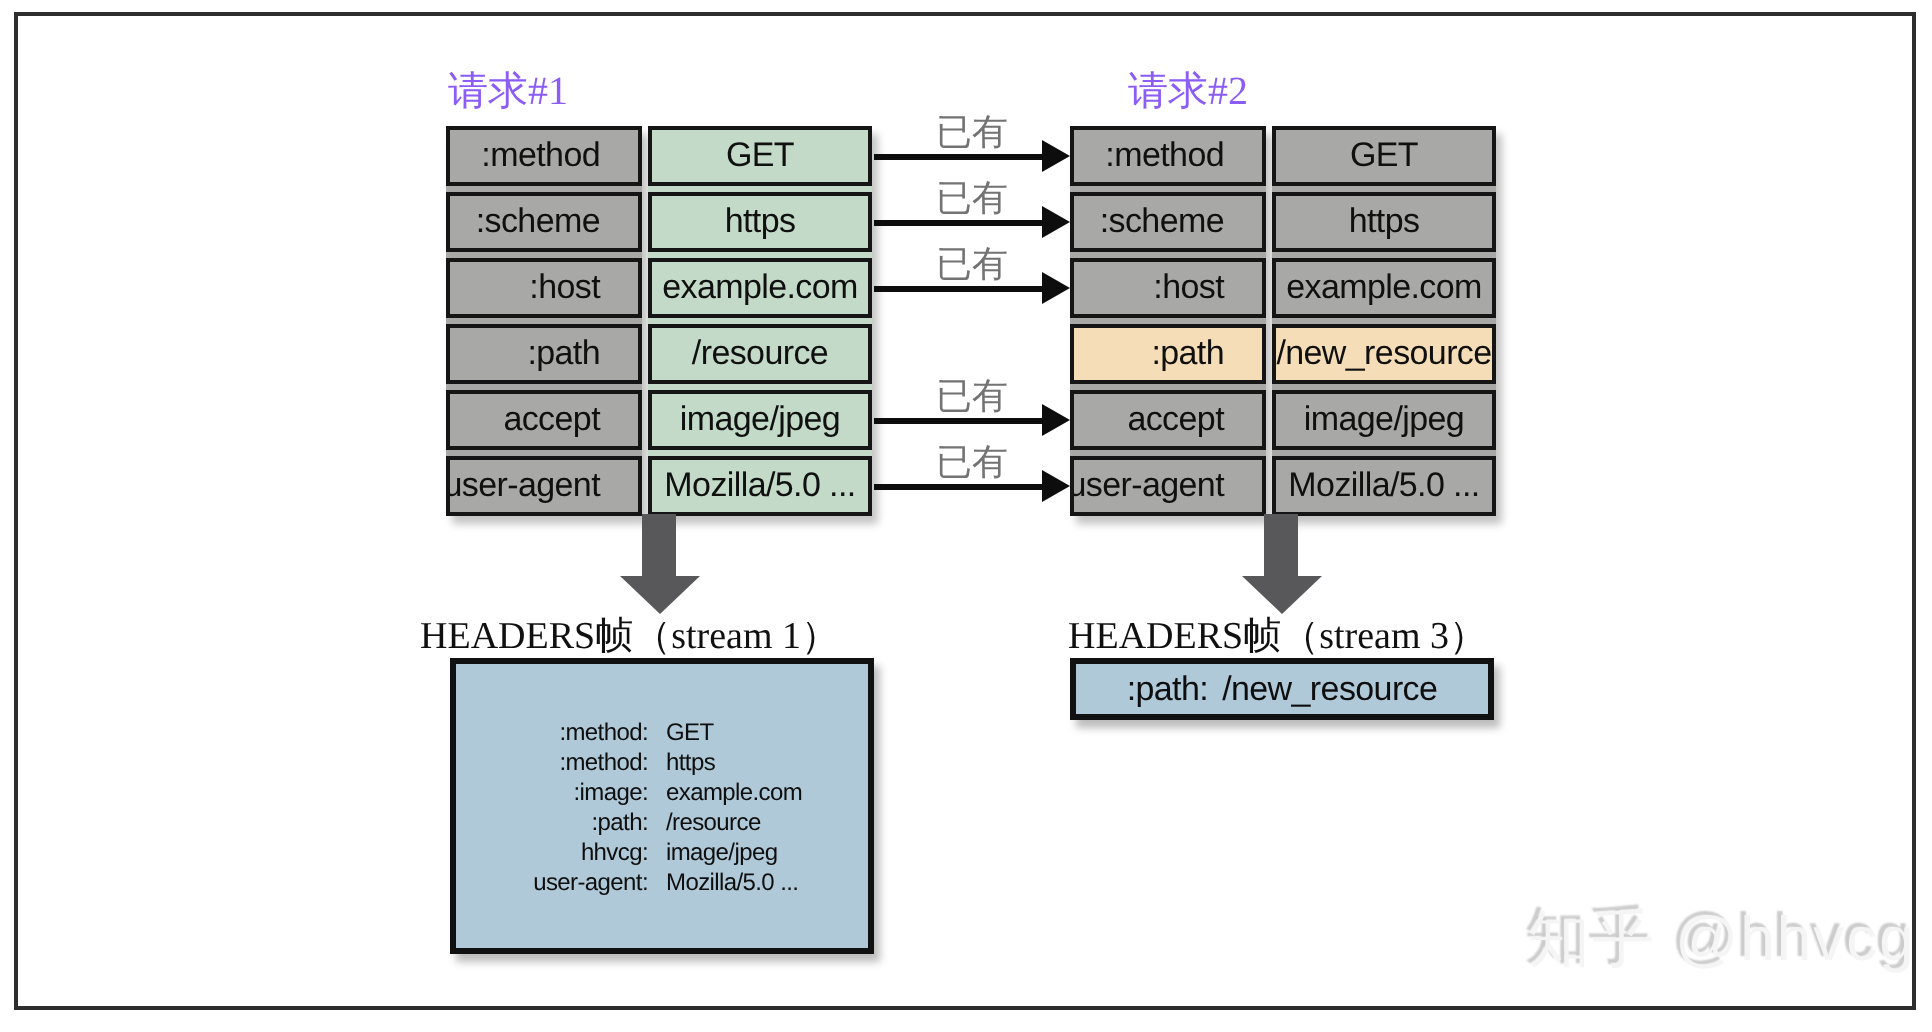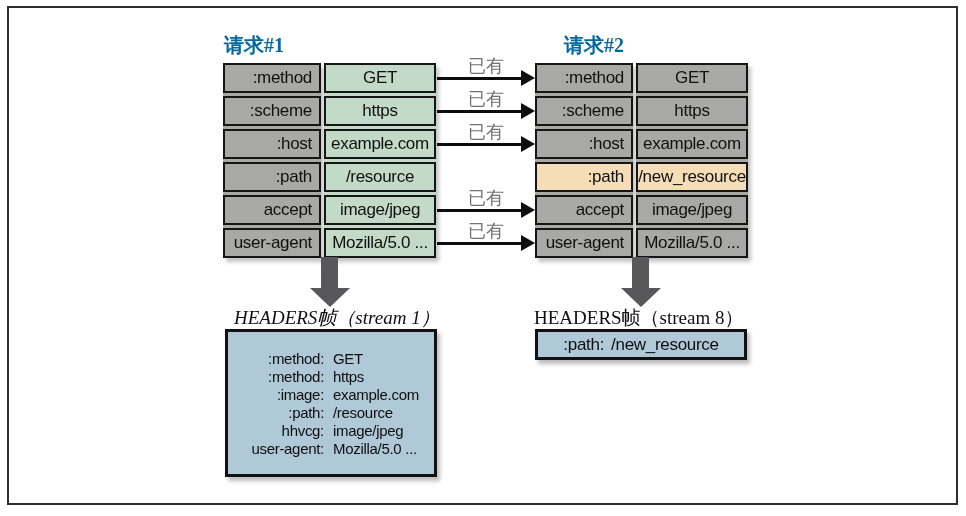--- a/index.html
+++ b/index.html
@@ -6,33 +6,33 @@
   .canvas {
     position:relative; width:966px; height:516px; background:#ffffff;
     font-family:"Liberation Sans", sans-serif; overflow:hidden;
   }
   .outer-frame {
     position:absolute; left:7px; top:6px; width:947px; height:495px;
     border:2px solid #2e2e2e; background:#ffffff;
   }
   .req-title {
     position:absolute; font-family:"Liberation Serif", serif;
-    font-size:20px; font-weight:700; color:#0369a1;
+    font-size:20px; font-weight:400; color:#8b5cf6;
   }
   .htable { position:absolute; display:flex; gap:3px; }
   .col { display:flex; flex-direction:column; gap:3px; box-shadow:3px 4px 4px #c4c4c4; }
   .col-keys   { background:var(--key-bg); width:98px; }
   .col-vals-1 { background:var(--green-bg); width:112px; }
   .col-vals-2 { background:var(--key-bg); width:112px; }
   .cell {
     height:30px; box-sizing:border-box; border:2px solid #151515;
     display:flex; align-items:center; font-size:17px; letter-spacing:-0.3px;
     color:#101010; white-space:nowrap; overflow:hidden;
   }
-  .cell.key { justify-content:flex-end; padding-right:7px; background:var(--key-bg); }
+  .cell.key { justify-content:flex-end; padding-right:19px; background:var(--key-bg); }
   .cell.val { justify-content:center; background:var(--green-bg); }
   .col-vals-2 .cell.val { background:var(--key-bg); }
   .cell.hl { background:var(--highlight-bg) !important; }
   .arrow-shaft {
     position:absolute; left:437px; width:84px; height:3px; background:#0d0d0d;
   }
   .arrow-head {
     position:absolute; left:521px; width:0; height:0;
     border-top:8px solid transparent; border-bottom:8px solid transparent;
     border-left:14px solid #0d0d0d;
@@ -52,21 +52,21 @@
     font-size:19px; color:#101010; white-space:nowrap;
   }
   .frame-box {
     position:absolute; top:329px; width:212px; box-sizing:border-box;
     border:3px solid #111; background:var(--blue-bg); box-shadow:3px 4px 4px #bdbdbd;
   }
   .frame-box-1 {
     left:225px; height:148px; display:grid;
     grid-template-columns:92px auto; column-gap:9px; align-content:center;
     padding:4px 8px 4px 4px; row-gap:1px;
-    font-size:15px; letter-spacing:-0.3px; color:#0e0e0e;
+    font-size:12px; letter-spacing:-0.3px; color:#0e0e0e;
   }
   .frame-box-1 .k { text-align:right; white-space:nowrap; }
   .frame-box-1 .v { text-align:left; white-space:nowrap; }
   .frame-box-2 {
     left:535px; height:31px; display:flex; align-items:center; justify-content:center;
     font-size:17px; letter-spacing:-0.3px; color:#0e0e0e; gap:7px; white-space:nowrap;
   }
   .watermark {
     position:absolute; left:764px; top:449px; font-size:31px; letter-spacing:1px;
     color:#f5f5f5; text-shadow:-2px -2px 1px #cccccc;
@@ -137,35 +137,36 @@
 
   <div class="already-label" style="top:219px;">已有</div>
   <div class="arrow-shaft" style="top:242px;"></div>
   <div class="arrow-head" style="top:235px;"></div>
 
   <div class="down-shaft" style="left:321px;"></div>
   <div class="down-head" style="left:310px;"></div>
   <div class="down-shaft" style="left:632px;"></div>
   <div class="down-head" style="left:621px;"></div>
 
-  <div class="frame-title" style="left:234px;font-style:italic;">HEADERS帧（stream 1）</div>
+  <div class="frame-title" style="left:210px;">HEADERS帧（stream 1）</div>
   <div class="frame-box frame-box-1">
     <div class="k">:method:</div>
     <div class="v">GET</div>
     <div class="k">:method:</div>
     <div class="v">https</div>
     <div class="k">:image:</div>
     <div class="v">example.com</div>
     <div class="k">:path:</div>
     <div class="v">/resource</div>
     <div class="k">hhvcg:</div>
     <div class="v">image/jpeg</div>
     <div class="k">user-agent:</div>
     <div class="v">Mozilla/5.0 ...</div>
   </div>
 
-  <div class="frame-title" style="left:534px;">HEADERS帧（stream 8）</div>
+  <div class="frame-title" style="left:534px;">HEADERS帧（stream 3）</div>
   <div class="frame-box frame-box-2">
     <span>:path:</span>
     <span>/new_resource</span>
   </div>
 
+  <div class="watermark">知乎 @hhvcg</div>
 </div>
 
 </body></html>

